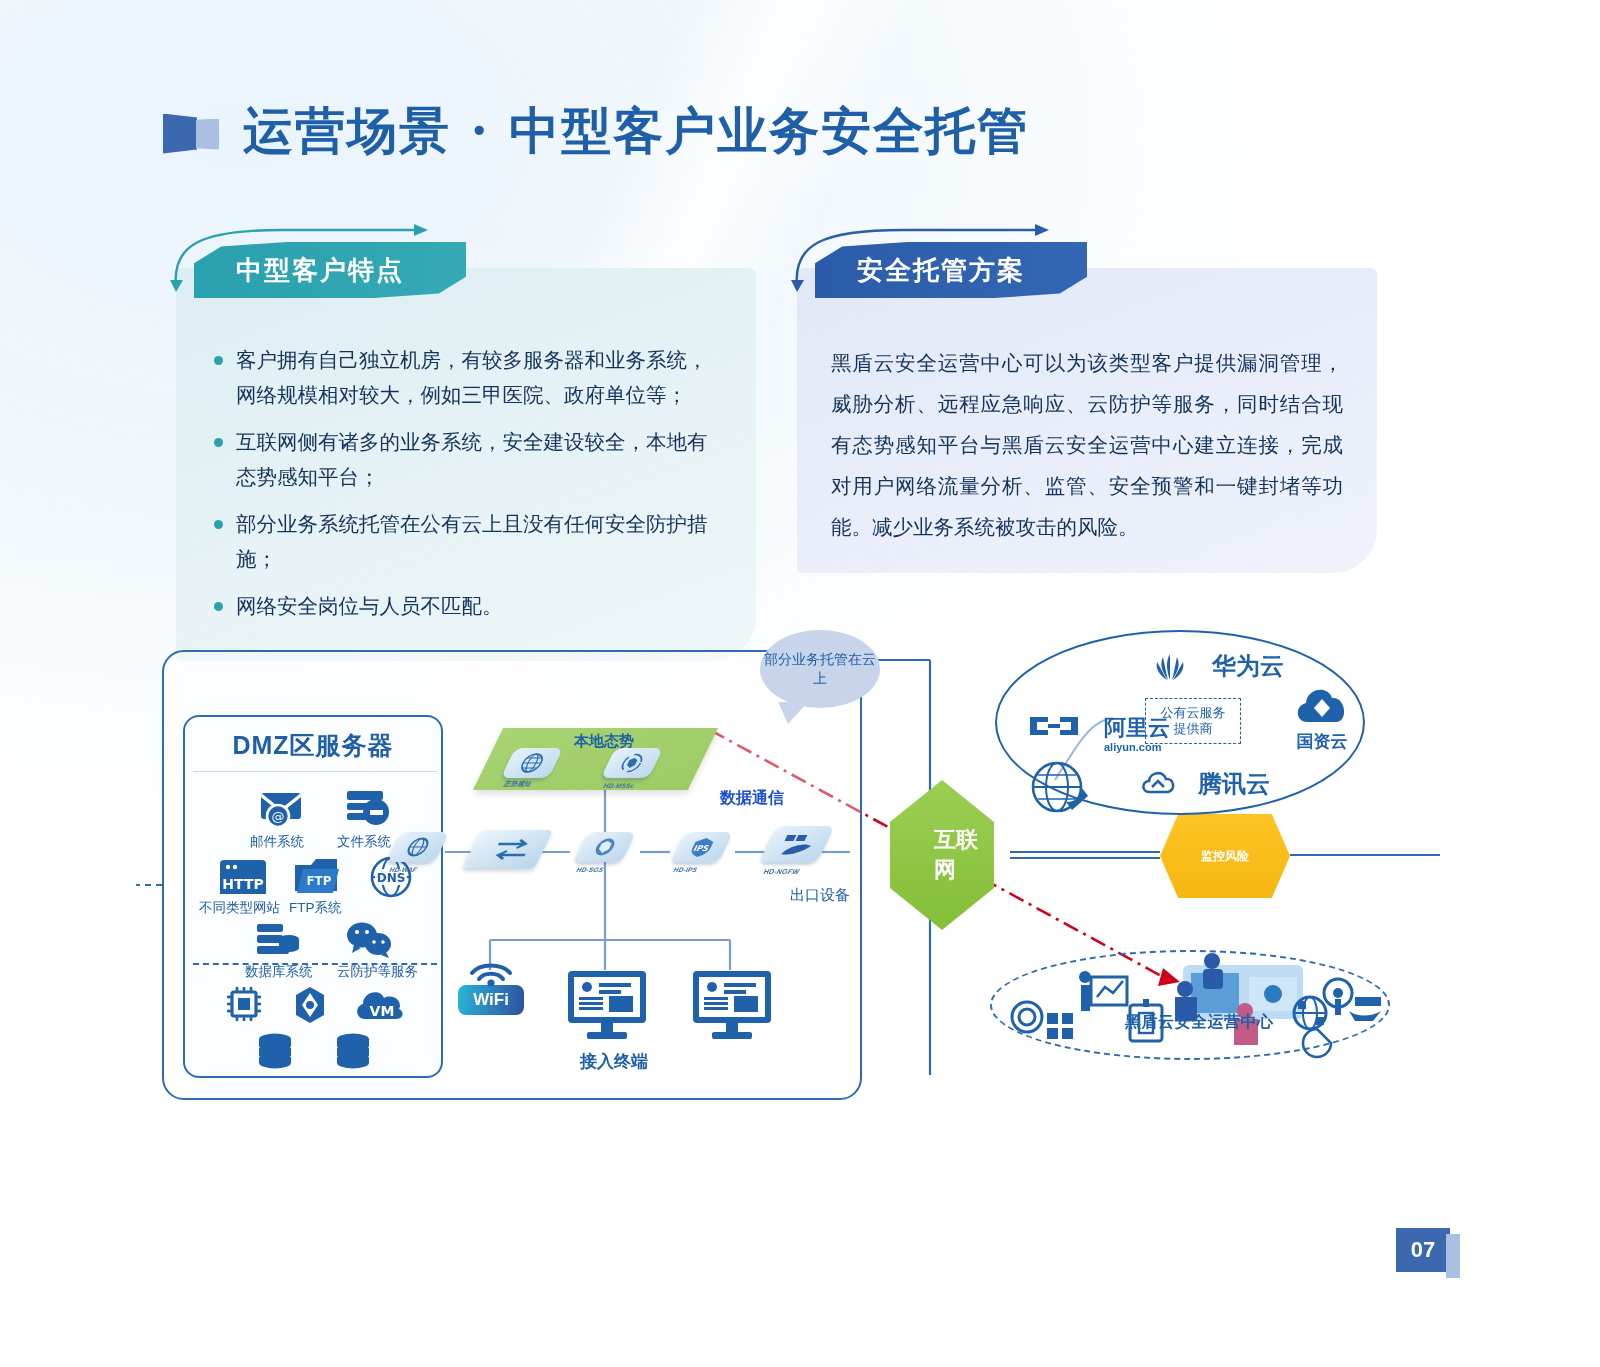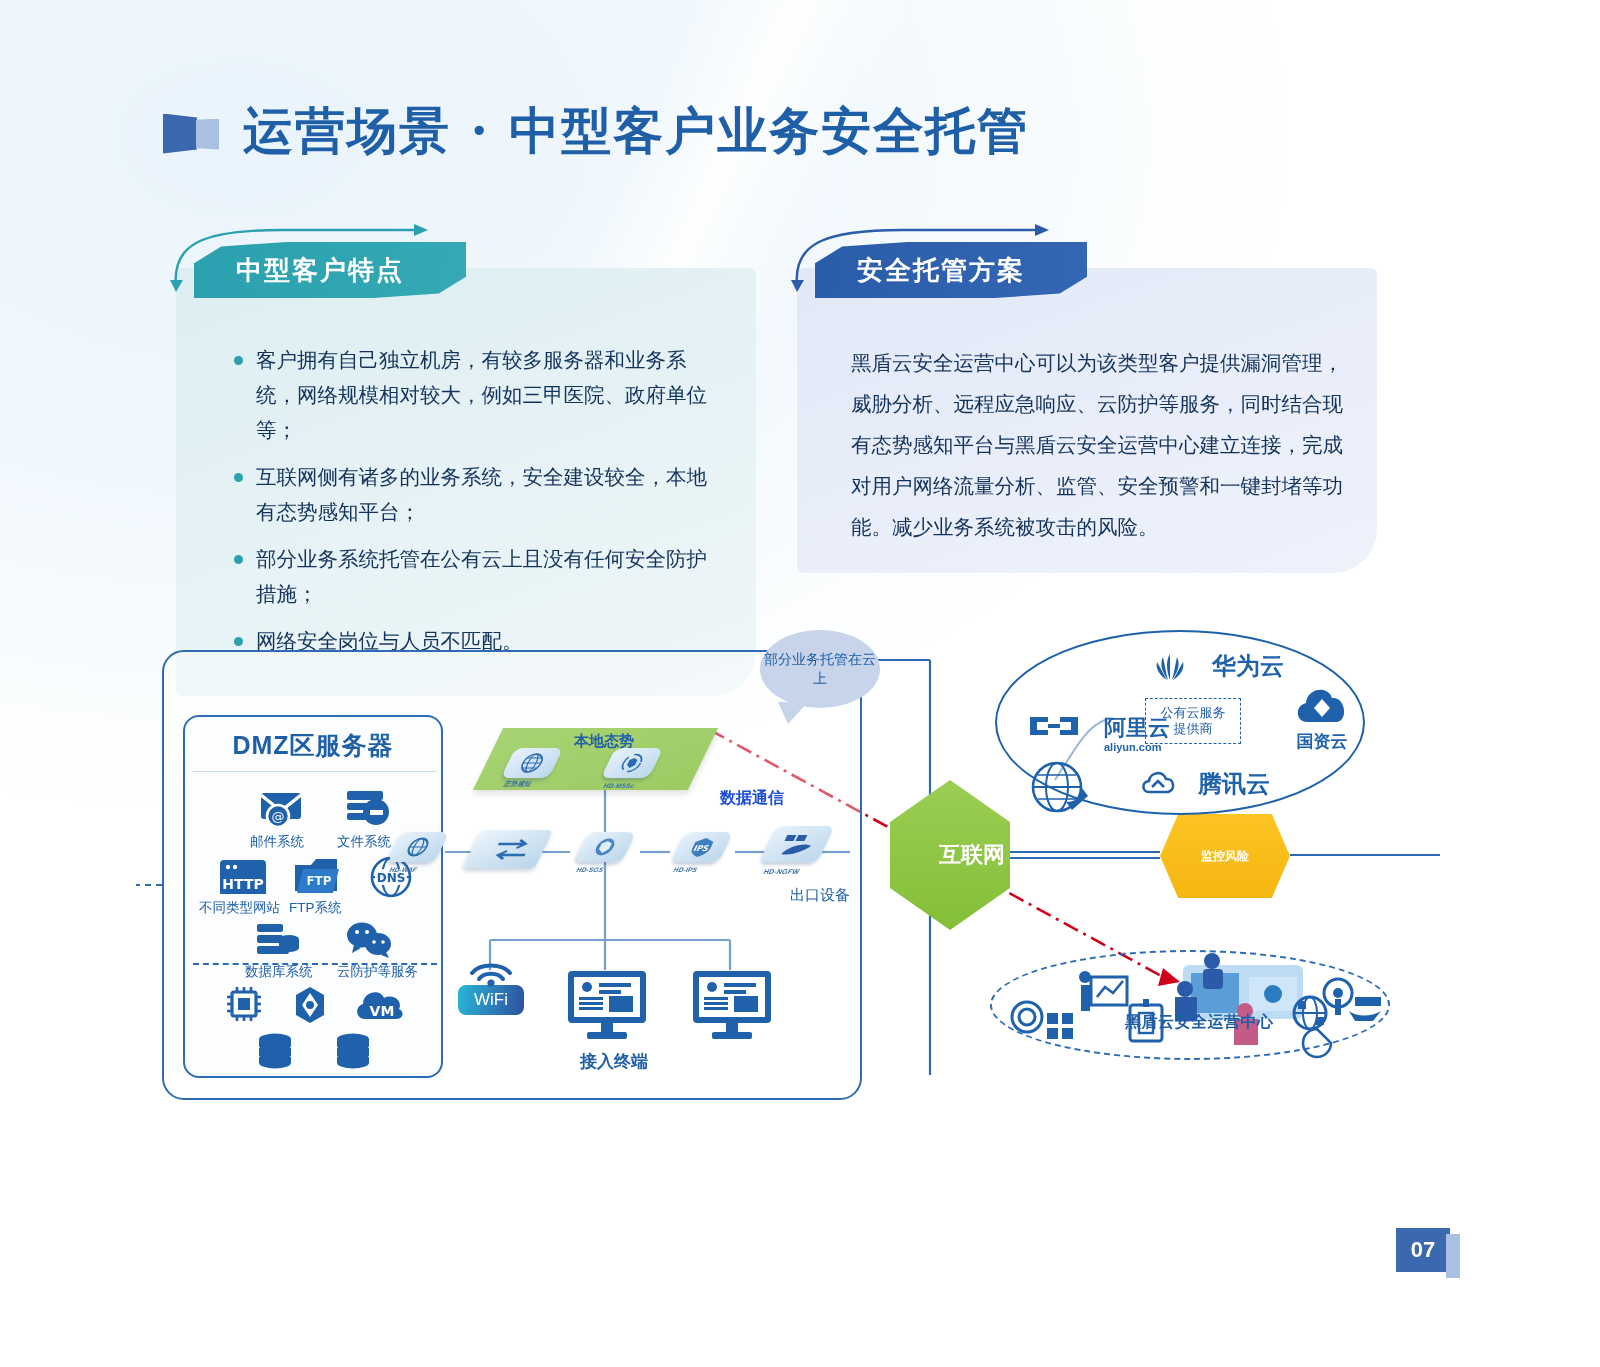--- a/index.html
+++ b/index.html
@@ -20,21 +20,21 @@
   .flag{width:56px;height:44px;position:relative;flex:0 0 auto;}
   .flag .f1{position:absolute;left:0;top:4px;width:34px;height:40px;background:#3c68b0;
     clip-path:polygon(0 0,100% 10%,100% 90%,0 100%);}
   .flag .f2{position:absolute;left:33px;top:9px;width:23px;height:31px;background:#a9c0e3;
     clip-path:polygon(0 4%,100% 0,100% 100%,0 96%);}
   .title-text{font-family:"DejaVu Serif","Liberation Serif",serif;font-weight:bold;
     font-size:50px;color:#1f5fa8;letter-spacing:2px;white-space:nowrap;}
 
   
   .panel{position:absolute;}
-  .panel .body{border-radius:6px 6px 44px 6px;padding:74px 34px 26px 54px;}
+  .panel .body{border-radius:6px 6px 44px 6px;padding:74px 34px 26px 34px;}
   .panel.left{left:176px;top:268px;width:580px;}
   .panel.left .body{background:linear-gradient(160deg,#ddeef2 0%, #e7f3f6 55%, #eef6f8 100%);min-height:260px;}
   .panel.right{left:797px;top:268px;width:580px;}
   .panel.right .body{background:linear-gradient(160deg,#e2e8f6 0%, #e9eefa 55%, #eff2fb 100%);min-height:260px;}
 
   .tab{position:absolute;left:18px;top:-26px;height:56px;min-width:272px;padding:0 52px 0 42px;
     display:flex;align-items:center;color:#fff;font-size:26px;font-weight:bold;letter-spacing:2px;
     clip-path:polygon(0% 38%, 10% 8%, 34% 0%, 100% 0%, 100% 62%, 90% 92%, 66% 100%, 0% 100%);}
   .panel.left .tab{background:linear-gradient(100deg,#2ba0ae 0%,#35aab6 100%);}
   .panel.right .tab{background:linear-gradient(100deg,#2a5caa 0%,#3366b3 100%);}
@@ -75,21 +75,21 @@
     background:linear-gradient(145deg,#e7f2fb,#bcd7ec);transform:skewX(-26deg) rotate(0deg);
     box-shadow:0 3px 3px rgba(40,80,130,.25);display:flex;align-items:center;justify-content:center;}
   .dev .devlabel{position:absolute;left:2px;bottom:-1px;font-size:6.5px;color:#3b6ea3;
     transform:skewX(-26deg);font-weight:bold;letter-spacing:.2px;}
 
   .switch{position:absolute;width:78px;height:48px;}
   .switch .sbody{position:absolute;left:0;top:4px;width:72px;height:38px;border-radius:5px;
     background:linear-gradient(150deg,#ecf5fc,#b9d5ea);transform:skewX(-26deg);
     box-shadow:0 3px 4px rgba(40,80,130,.25);}
 
-  .hexg{position:absolute;width:120px;height:150px;background:#8cc63f;
+  .hexg{position:absolute;width:104px;height:150px;background:#8cc63f;
     clip-path:polygon(50% 0,100% 28%,100% 72%,50% 100%,0 72%,0 28%);
     display:flex;align-items:center;justify-content:center;color:#fff;font-weight:bold;font-size:22px;
     background:linear-gradient(180deg,#9bce54,#84bf37);padding-left:44px;}
   .hexy{position:absolute;width:130px;height:84px;background:linear-gradient(180deg,#fcc423,#f6b611);
     clip-path:polygon(14% 0,86% 0,100% 50%,86% 100%,14% 100%,0 50%);
     display:flex;align-items:center;justify-content:center;color:#fff;font-weight:bold;font-size:12px;}
 
   .cloud-ell{position:absolute;left:845px;top:10px;width:370px;height:185px;border:2px solid #1f62ab;
     border-radius:50%;background:rgba(255,255,255,.55);}
   .cloud-tag{position:absolute;left:995px;top:78px;width:96px;height:46px;border:1.5px dashed #1f62ab;
@@ -102,21 +102,21 @@
   .soc-title{position:absolute;left:975px;top:392px;color:#1f5fa8;font-weight:bold;font-size:16px;
     letter-spacing:.5px;}
 
   .bubble{position:absolute;left:610px;top:10px;width:120px;height:78px;border-radius:50%;
     background:#c8d4ea;display:flex;align-items:center;justify-content:center;text-align:center;
     color:#1f5fa8;font-size:14px;line-height:19px;}
   .bubble:after{content:"";position:absolute;left:18px;bottom:-16px;width:0;height:0;
     border-left:10px solid transparent;border-right:20px solid transparent;border-top:22px solid #c8d4ea;}
 
   .wifi{position:absolute;width:66px;height:30px;border-radius:8px;
-    background:linear-gradient(100deg,#29b6d8,#2e4f9e);color:#fff;font-weight:normal;font-size:17px;
+    background:linear-gradient(100deg,#29b6d8,#2e4f9e);color:#fff;font-weight:bold;font-size:17px;
     display:flex;align-items:center;justify-content:center;}
 
   .pagebox{position:absolute;right:150px;bottom:95px;width:54px;height:44px;background:#3c68b0;
     color:#fff;display:flex;align-items:center;justify-content:center;font-size:22px;font-weight:bold;}
   .pagebox .shadow{position:absolute;left:50px;top:6px;width:14px;height:44px;background:#a9c0e3;}
   svg{overflow:visible;}
 </style>
 </head>
 <body>
 

